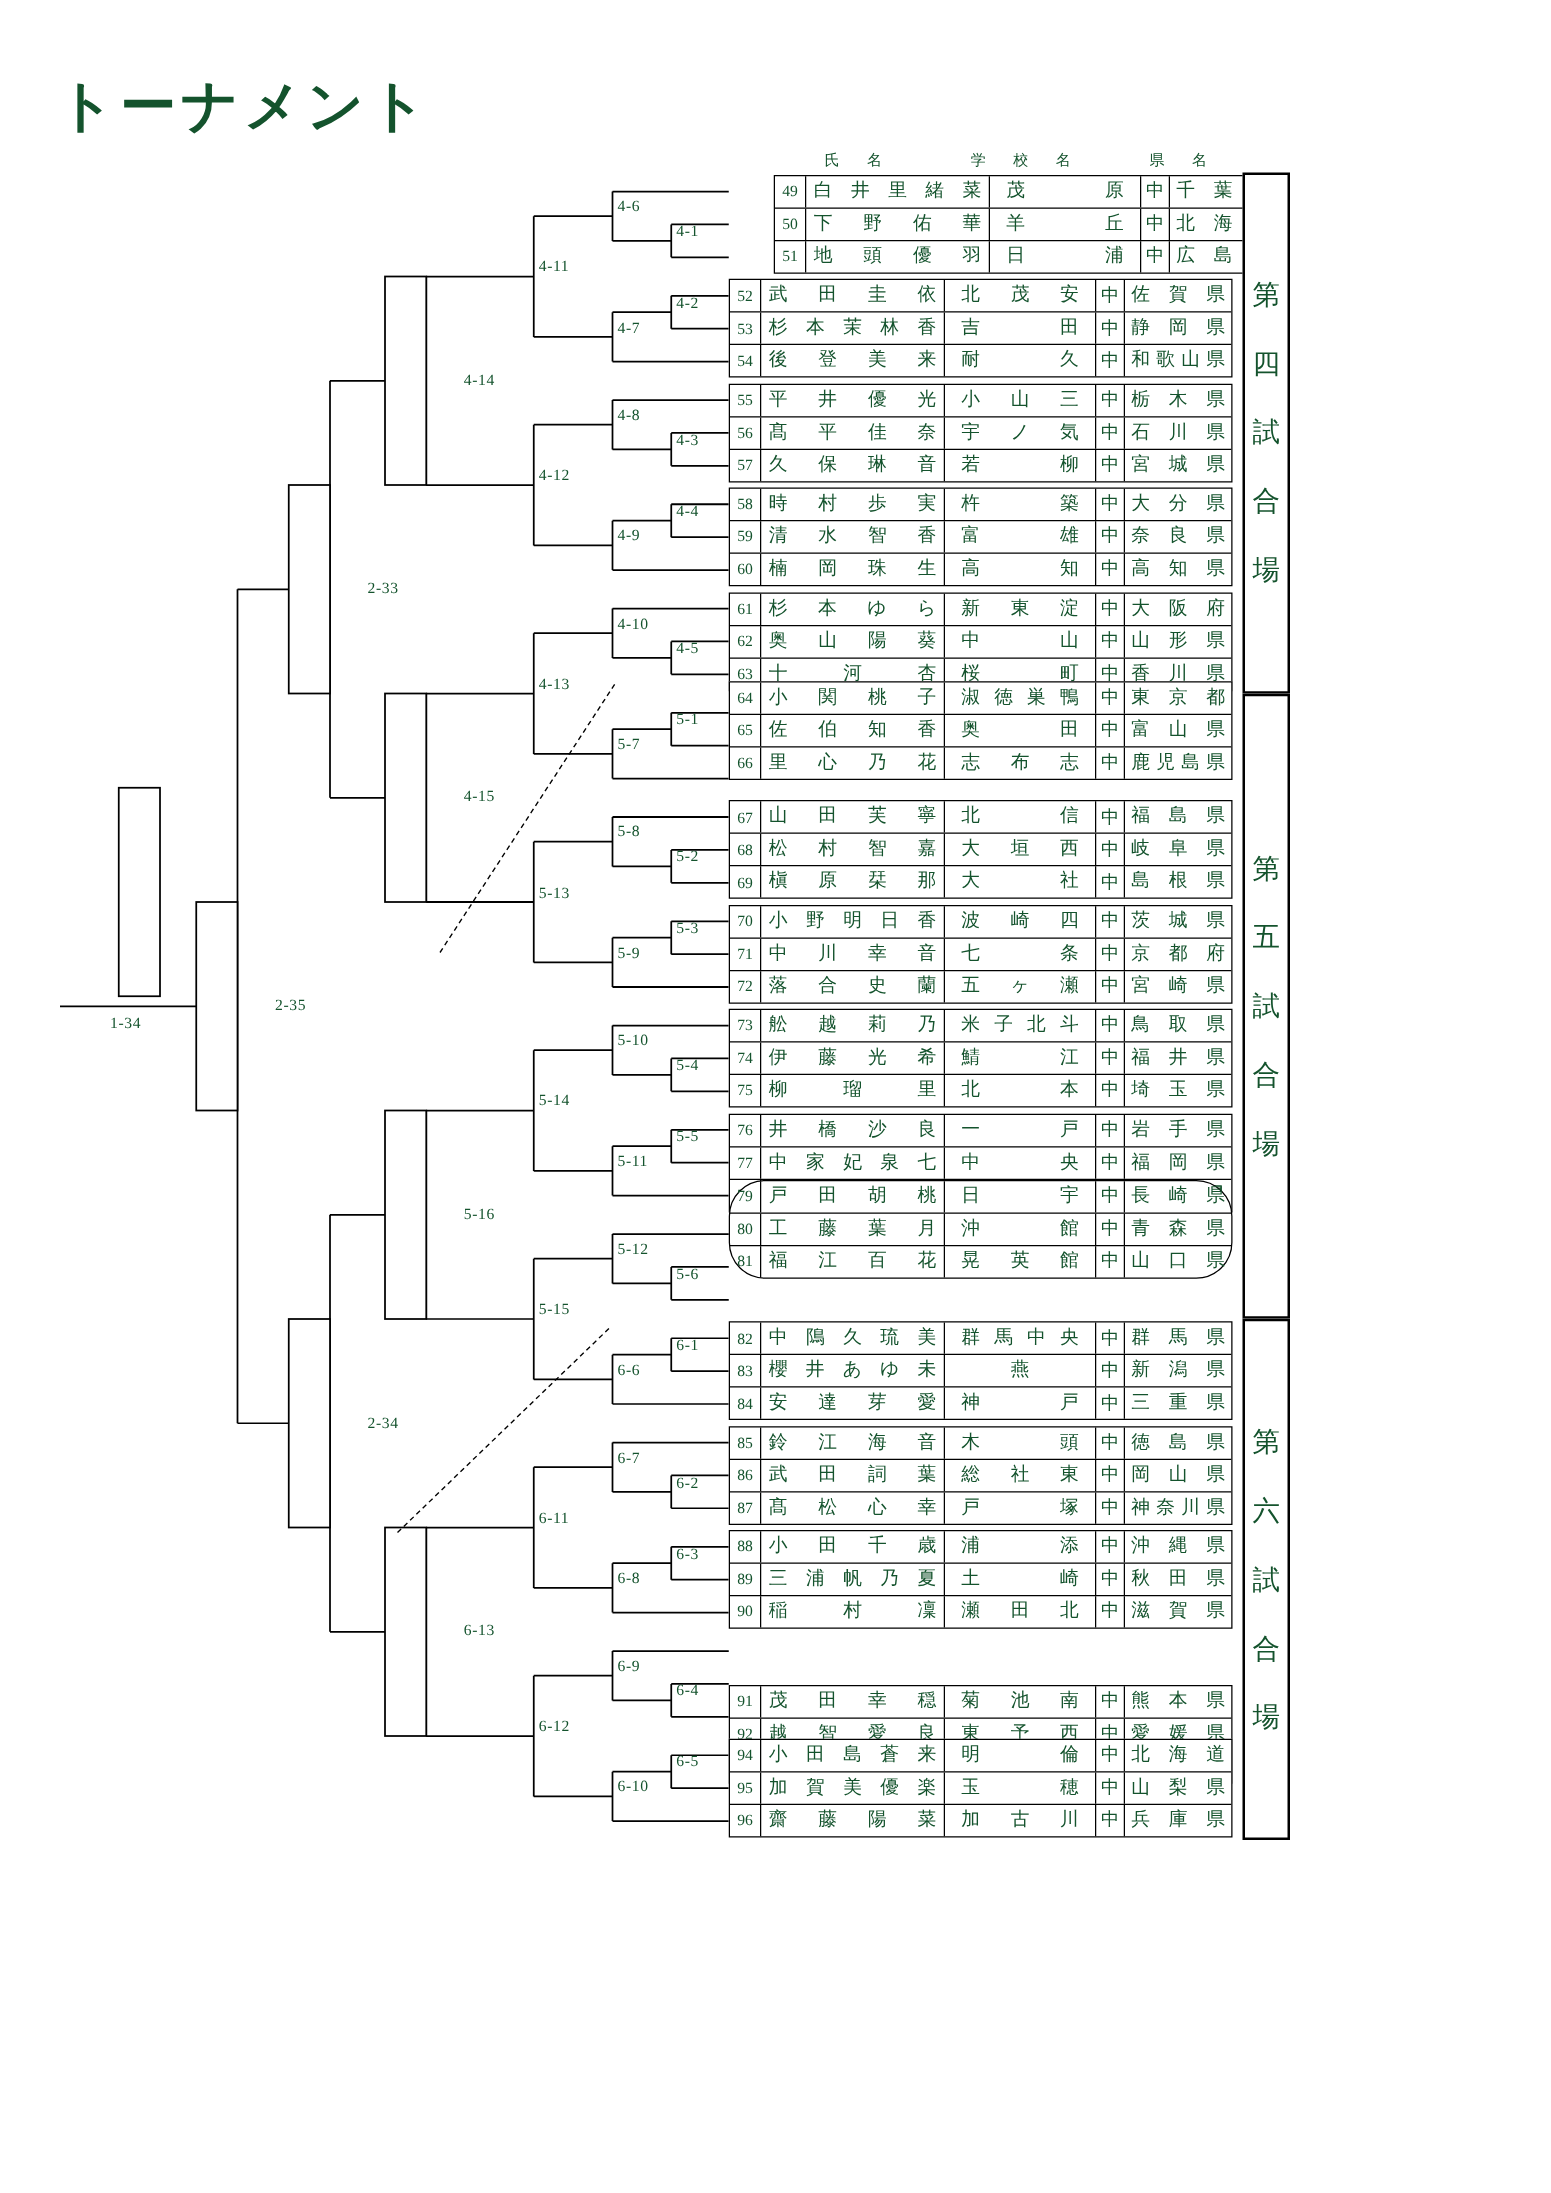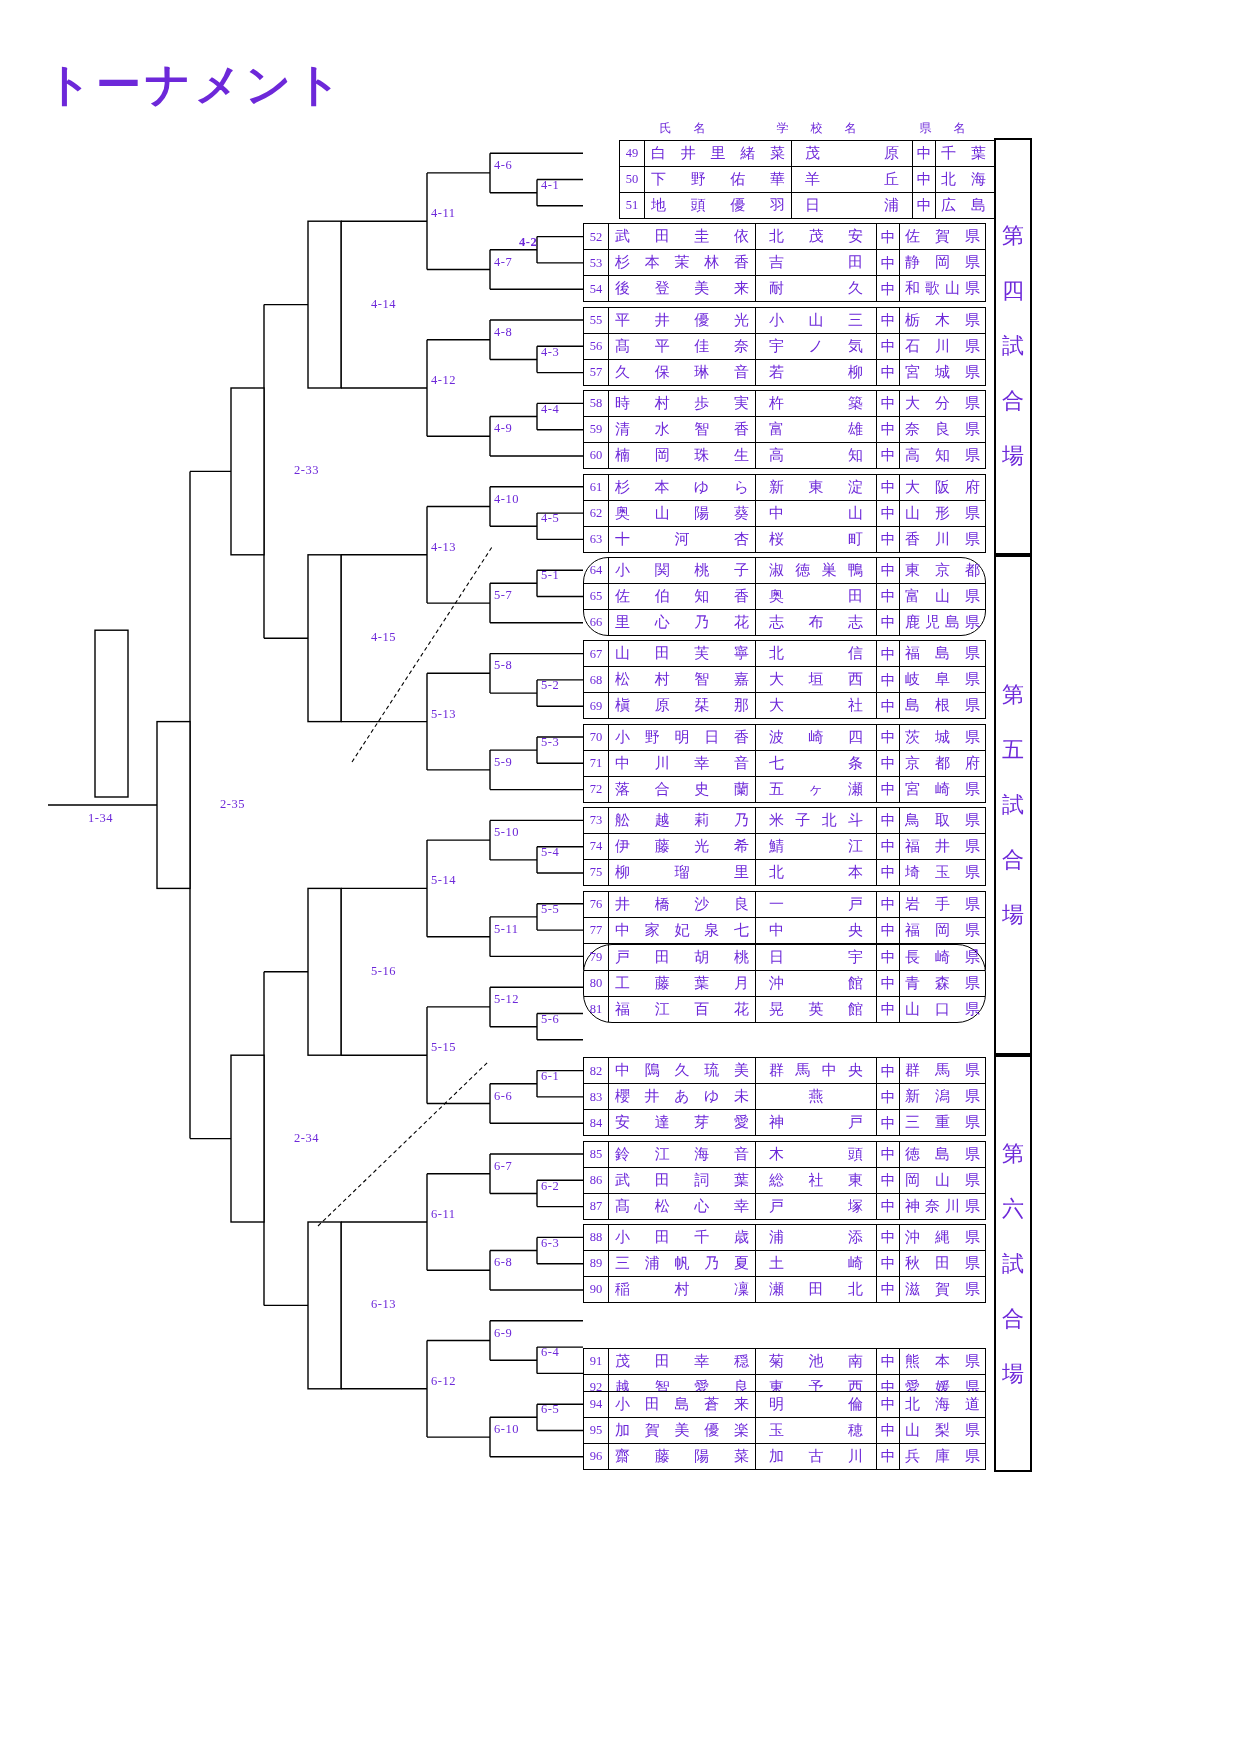--- a/index.html
+++ b/index.html
@@ -1,17 +1,17 @@
 <!DOCTYPE html>
 <html><head>
 <meta charset="utf-8">
 <style>
   *{margin:0;padding:0;box-sizing:border-box}
   html,body{background:#fff}
-  #sheet{position:relative;width:1241px;height:1754px;background:#fff;color:#6d28d9;
+  #sheet{position:relative;width:1241px;height:1754px;background:#fff;color:#14532d;
          font-family:"Liberation Serif","DejaVu Serif",serif;overflow:hidden}
   #title{position:absolute;left:46px;top:55px;font-size:45px;font-weight:bold;letter-spacing:4px}
   .colhead{position:absolute;top:119px;height:18px;display:flex;align-items:center;justify-content:center;
            font-size:12px;letter-spacing:5px;text-indent:5px;white-space:nowrap}
   #h-name{left:609px;width:147px}
   #h-school{left:756px;width:121px}
   #h-pref{left:900px;width:85px}
   #bracket{position:absolute;left:0;top:0}
   #blocks,#labels,#venues{position:absolute;left:0;top:0;width:100%;height:100%;pointer-events:none}
   .block{position:absolute;left:583px;width:403px;height:79px;border:1px solid #000;background:#fff;
@@ -348,21 +348,21 @@
             <span>町</span>
           </div>
           <div class="cell cchu">中</div>
           <div class="cell cpref jc">
             <span>香</span>
             <span>川</span>
             <span>県</span>
           </div>
         </div>
       </div>
-      <div class="block" style="top: 557px; border-radius: 25px;">
+      <div class="block" style="top: 545px;">
         <div class="trow">
           <div class="cell cnum">64</div>
           <div class="cell cname jc">
             <span>小</span>
             <span>関</span>
             <span>桃</span>
             <span>子</span>
           </div>
           <div class="cell cschool jc">
             <span>淑</span>
@@ -1020,21 +1020,21 @@
           <div class="cell cpref jc">
             <span>兵</span>
             <span>庫</span>
             <span>県</span>
           </div>
         </div>
       </div>
     </div>
   <div id="labels">
       <div class="mlabel" style="left: 541px; top: 177.7px;">4-1</div>
-      <div class="mlabel" style="left: 519px; top: 234.7px; font-weight: bold;">4-2</div>
+      <div class="mlabel" style="left: 541px; top: 234.7px;">4-2</div>
       <div class="mlabel" style="left: 541px; top: 344.5px;">4-3</div>
       <div class="mlabel" style="left: 541px; top: 401.5px;">4-4</div>
       <div class="mlabel" style="left: 541px; top: 511.3px;">4-5</div>
       <div class="mlabel" style="left: 541px; top: 568.3px;">5-1</div>
       <div class="mlabel" style="left: 541px; top: 678.1px;">5-2</div>
       <div class="mlabel" style="left: 541px; top: 735.1px;">5-3</div>
       <div class="mlabel" style="left: 541px; top: 844.9px;">5-4</div>
       <div class="mlabel" style="left: 541px; top: 901.9px;">5-5</div>
       <div class="mlabel" style="left: 541px; top: 1011.7px;">5-6</div>
       <div class="mlabel" style="left: 541px; top: 1068.7px;">6-1</div>

